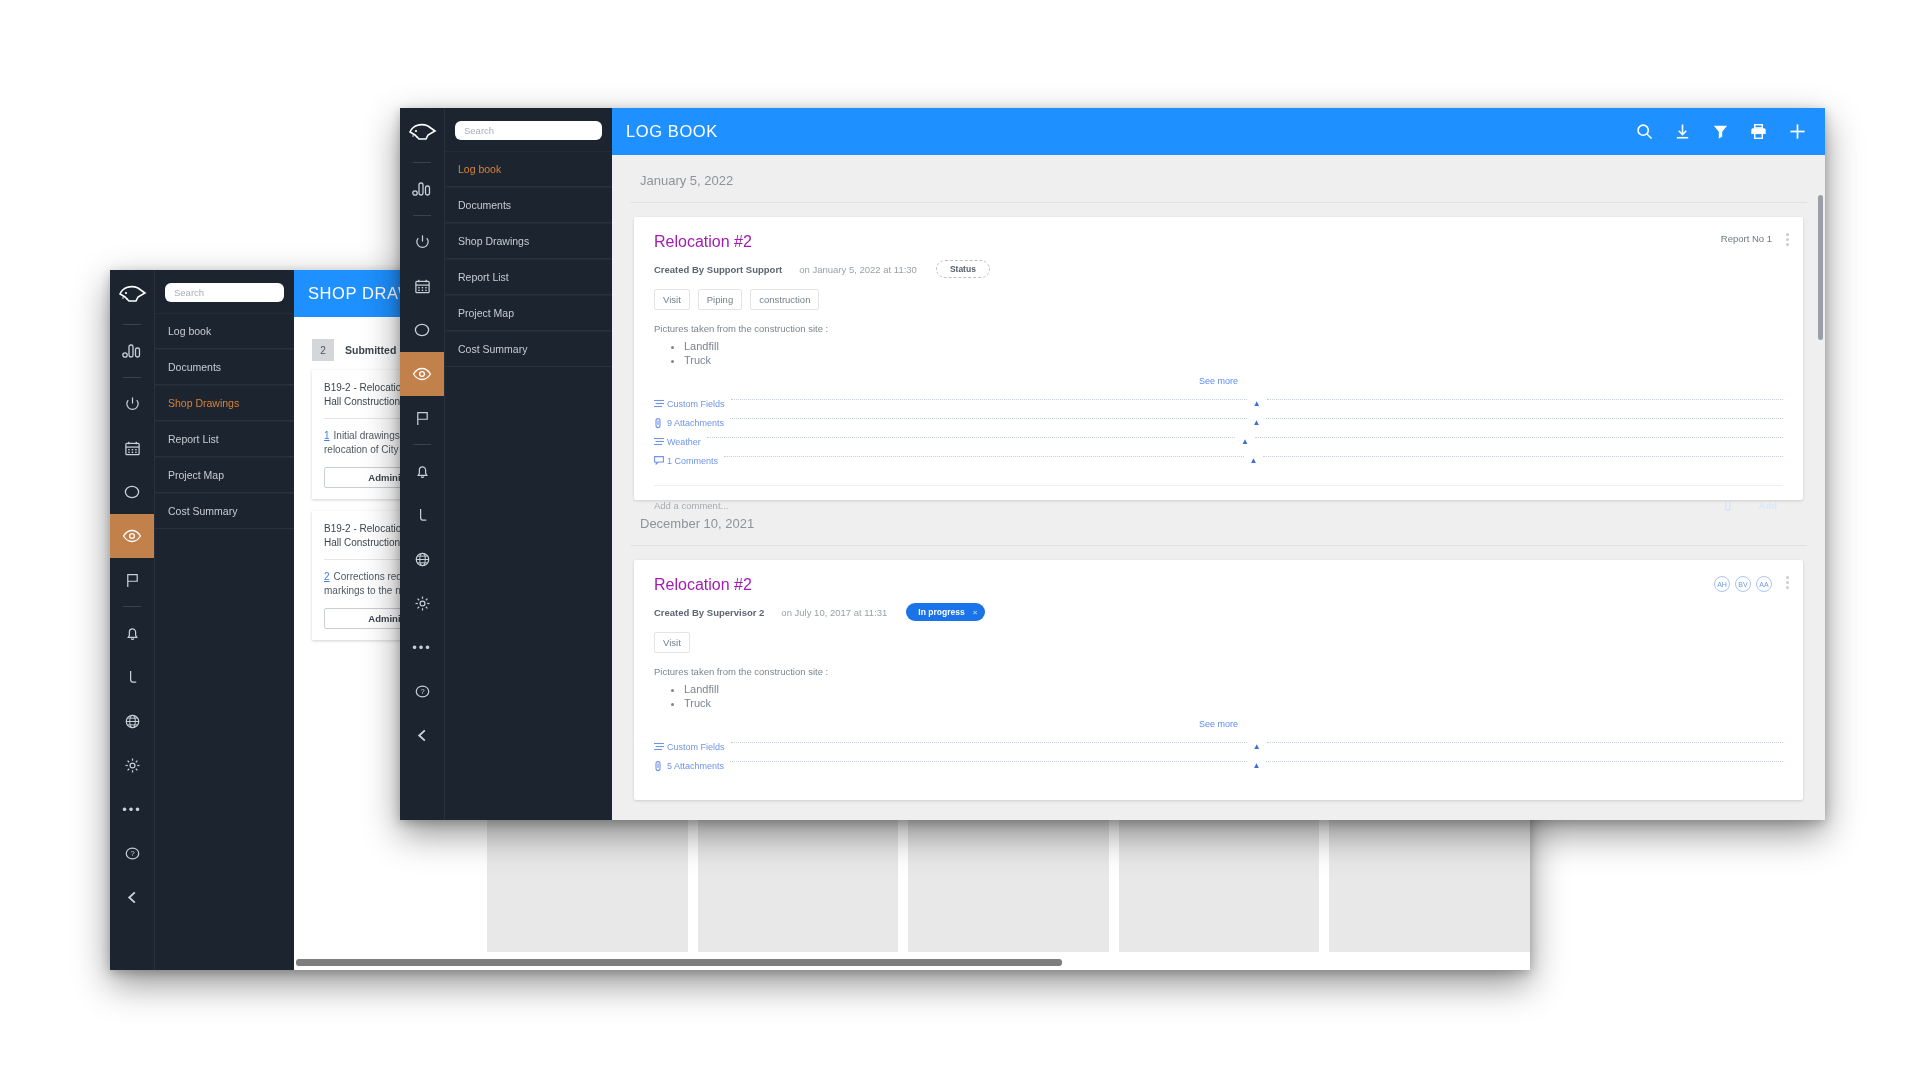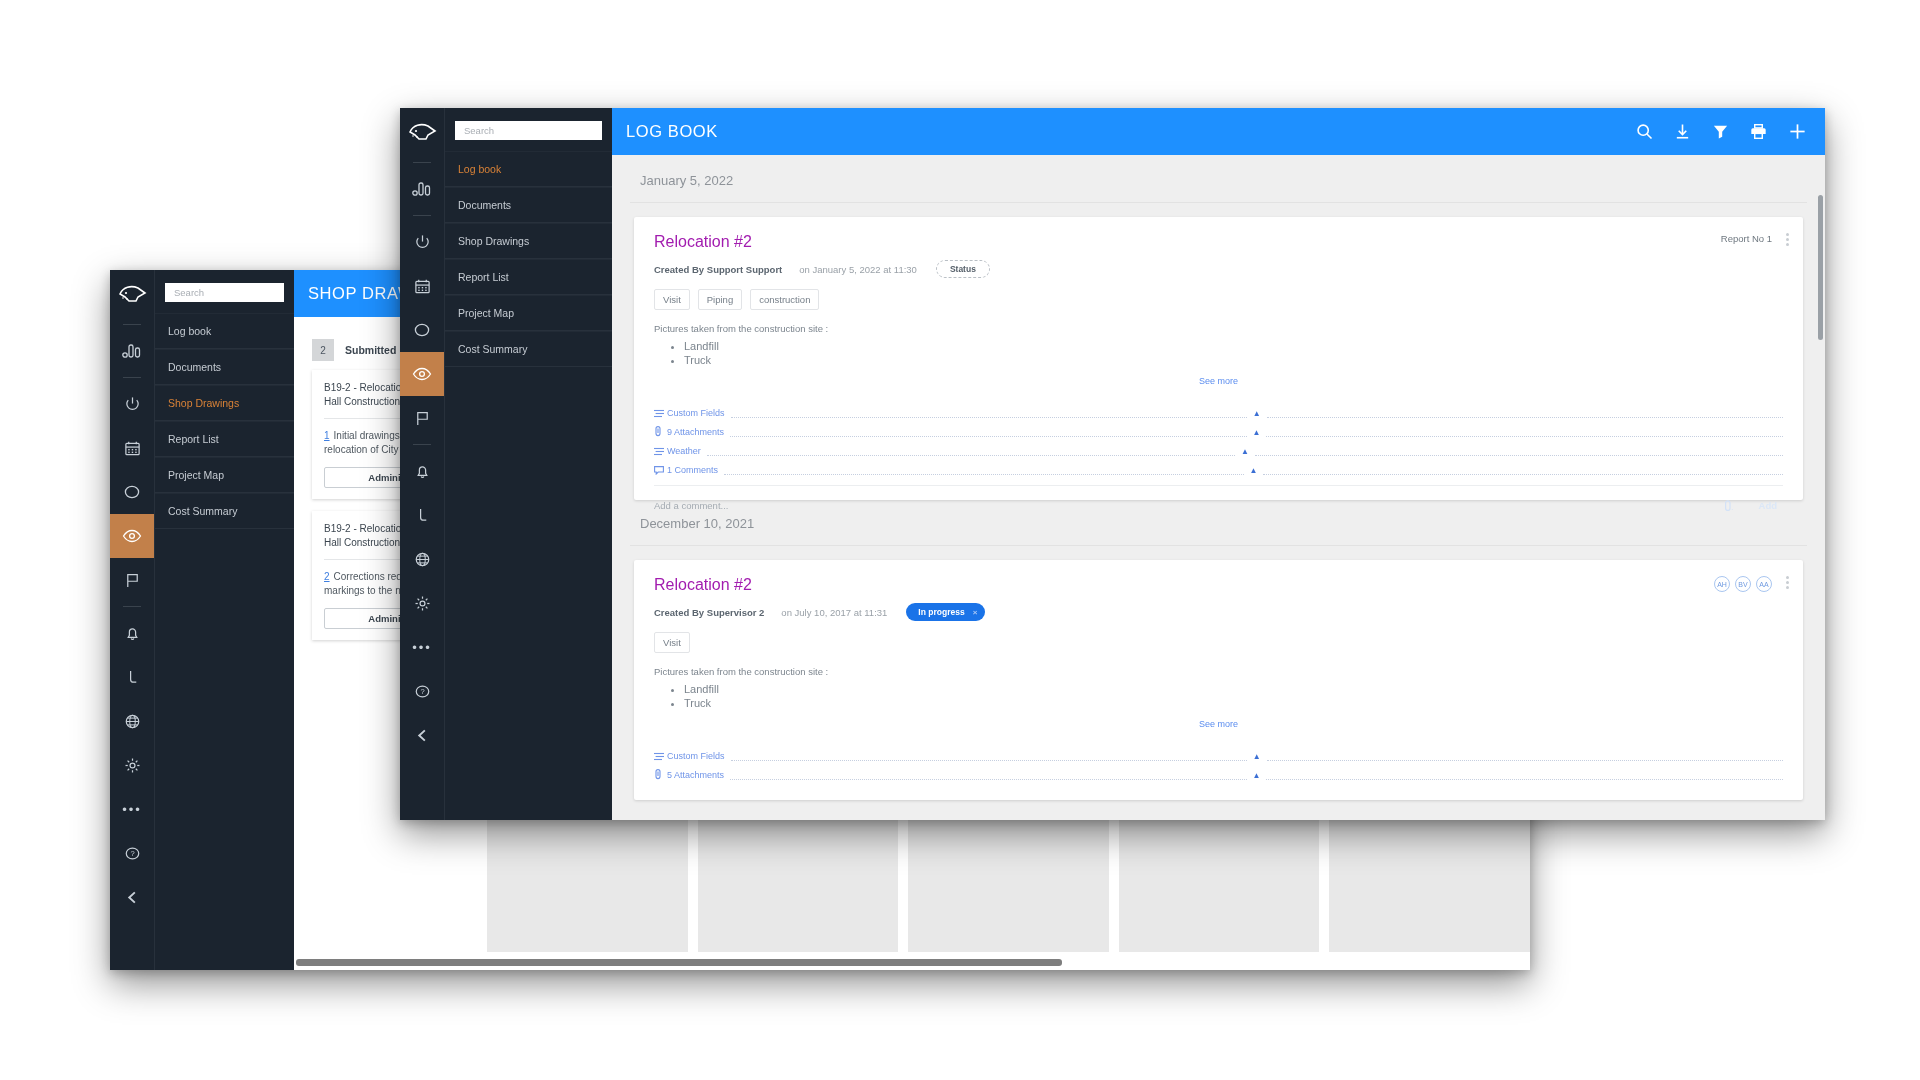--- a/index.html
+++ b/index.html
@@ -44,21 +44,21 @@
   
   .navpanel {
     background: #1b242f;
     width: 140px;
     flex: 0 0 140px;
     border-left: 1px solid #28313c;
   }
   .nav-search-wrap { padding: 12px 10px 11px 10px; }
   .nav-search {
     width: 100%; height: 19px;
-    border-radius: 0; border: none;
+    border-radius: 6px; border: none;
     background: #ffffff;
     font-size: 9.5px; color: #8a8f96;
     padding: 0 9px;
     font-family: "Liberation Sans", sans-serif;
   }
   .nav-search::placeholder { color: #a9aeb4; }
   .nav-item {
     padding: 11px 0 11px 13px;
     font-size: 10.5px;
     color: #c6ccd3;
@@ -132,21 +132,21 @@
     padding: 4px 8px;
   }
 
   .body-text { font-size: 9.5px; color: #7c858e; margin-bottom: 6px; }
   .body-list { margin: 0 0 0 30px; font-size: 11px; color: #7c858e; }
   .body-list li { margin-bottom: 2px; }
 
   .seemore { text-align: center; font-size: 9px; color: #5b8def; margin: 10px 0 13px 0; }
 
   .exp-row {
-    display: flex; align-items: flex-end;
+    display: flex; align-items: flex-start;
     height: 19px;
     font-size: 9px; color: #6f94e8;
   }
   .exp-row .exp-ico { width: 13px; display:flex; align-items:center; justify-content:flex-start; }
   .exp-row .exp-label { white-space: nowrap; margin-right: 6px; }
   .exp-row .dots { flex: 1; border-bottom: 1px dotted #c6cfe0; height: 1px; }
   .exp-row .caret { margin: 0 6px; color: #3b6fd4; font-size: 8px; }
   .exp-row .dots2 { flex: 1; border-bottom: 1px dotted #c6cfe0; height: 1px; }
 
   .comment-bar {

